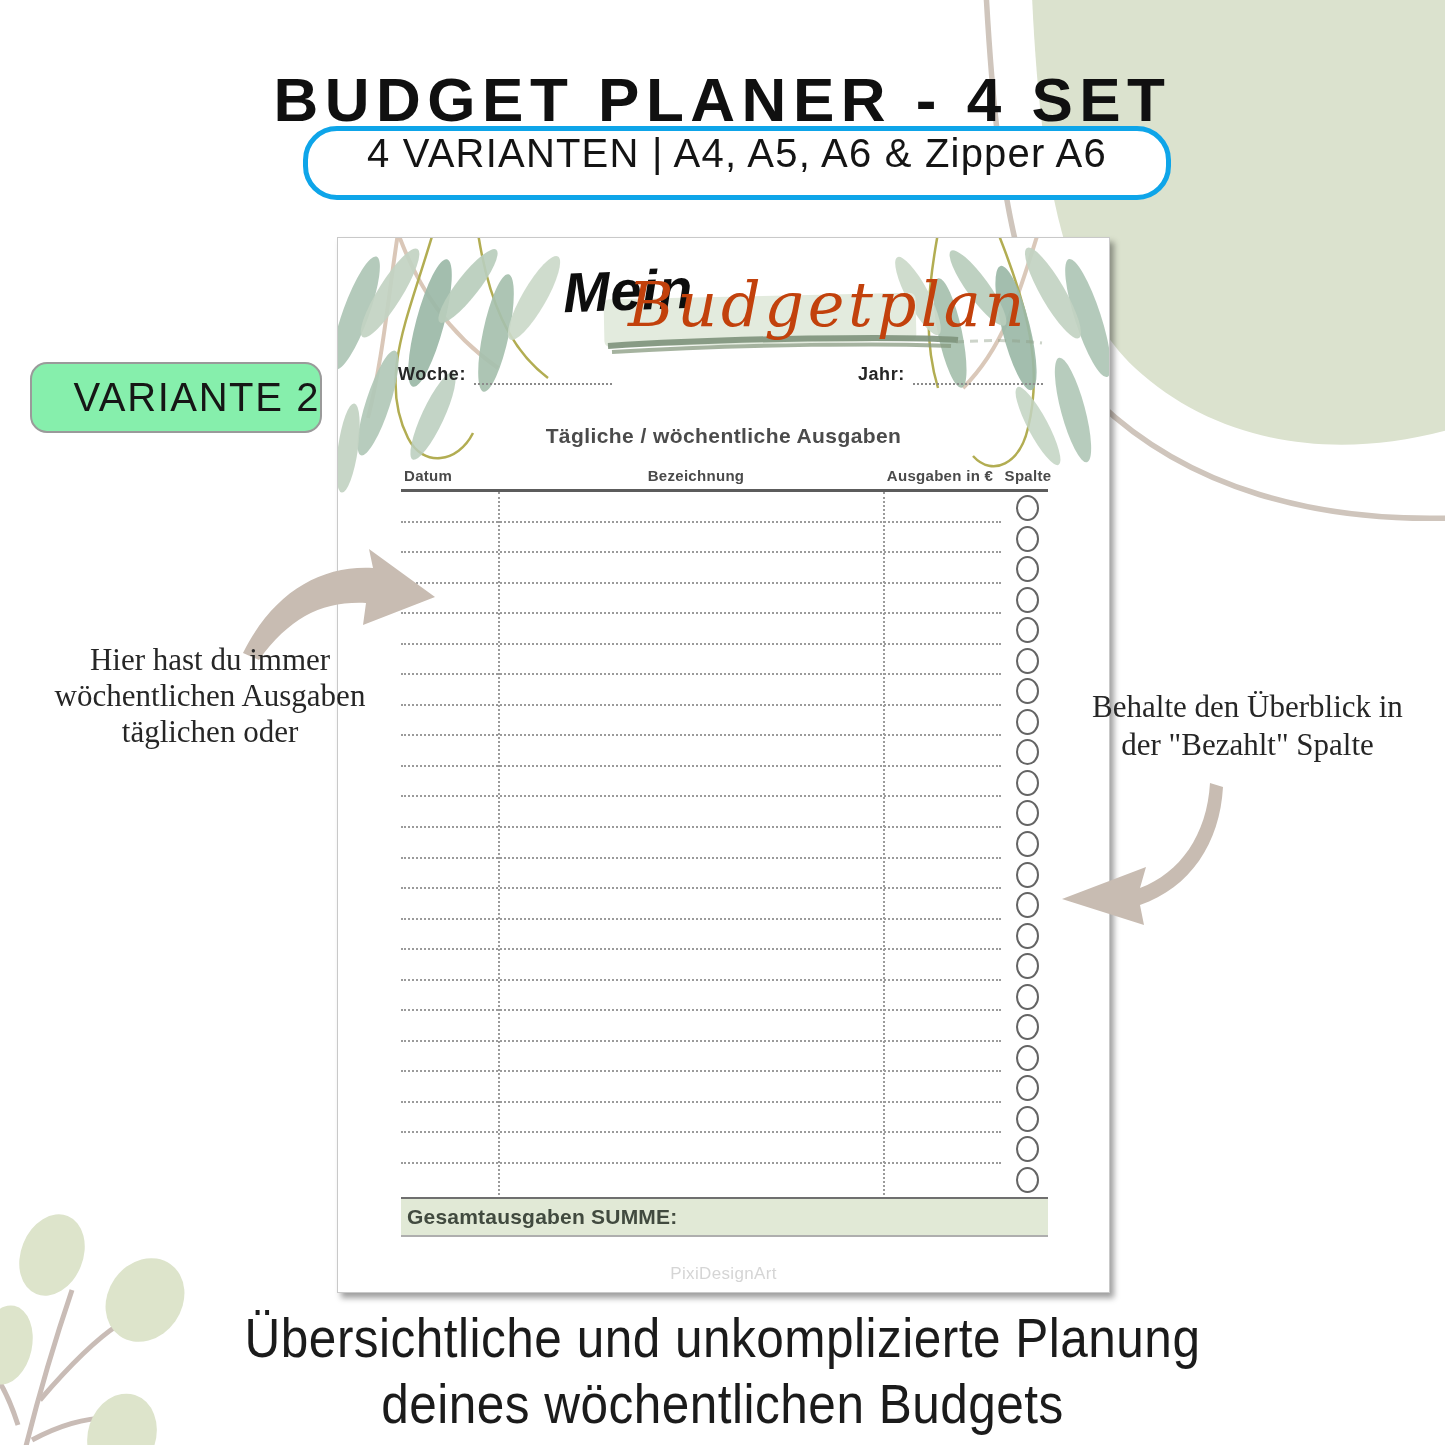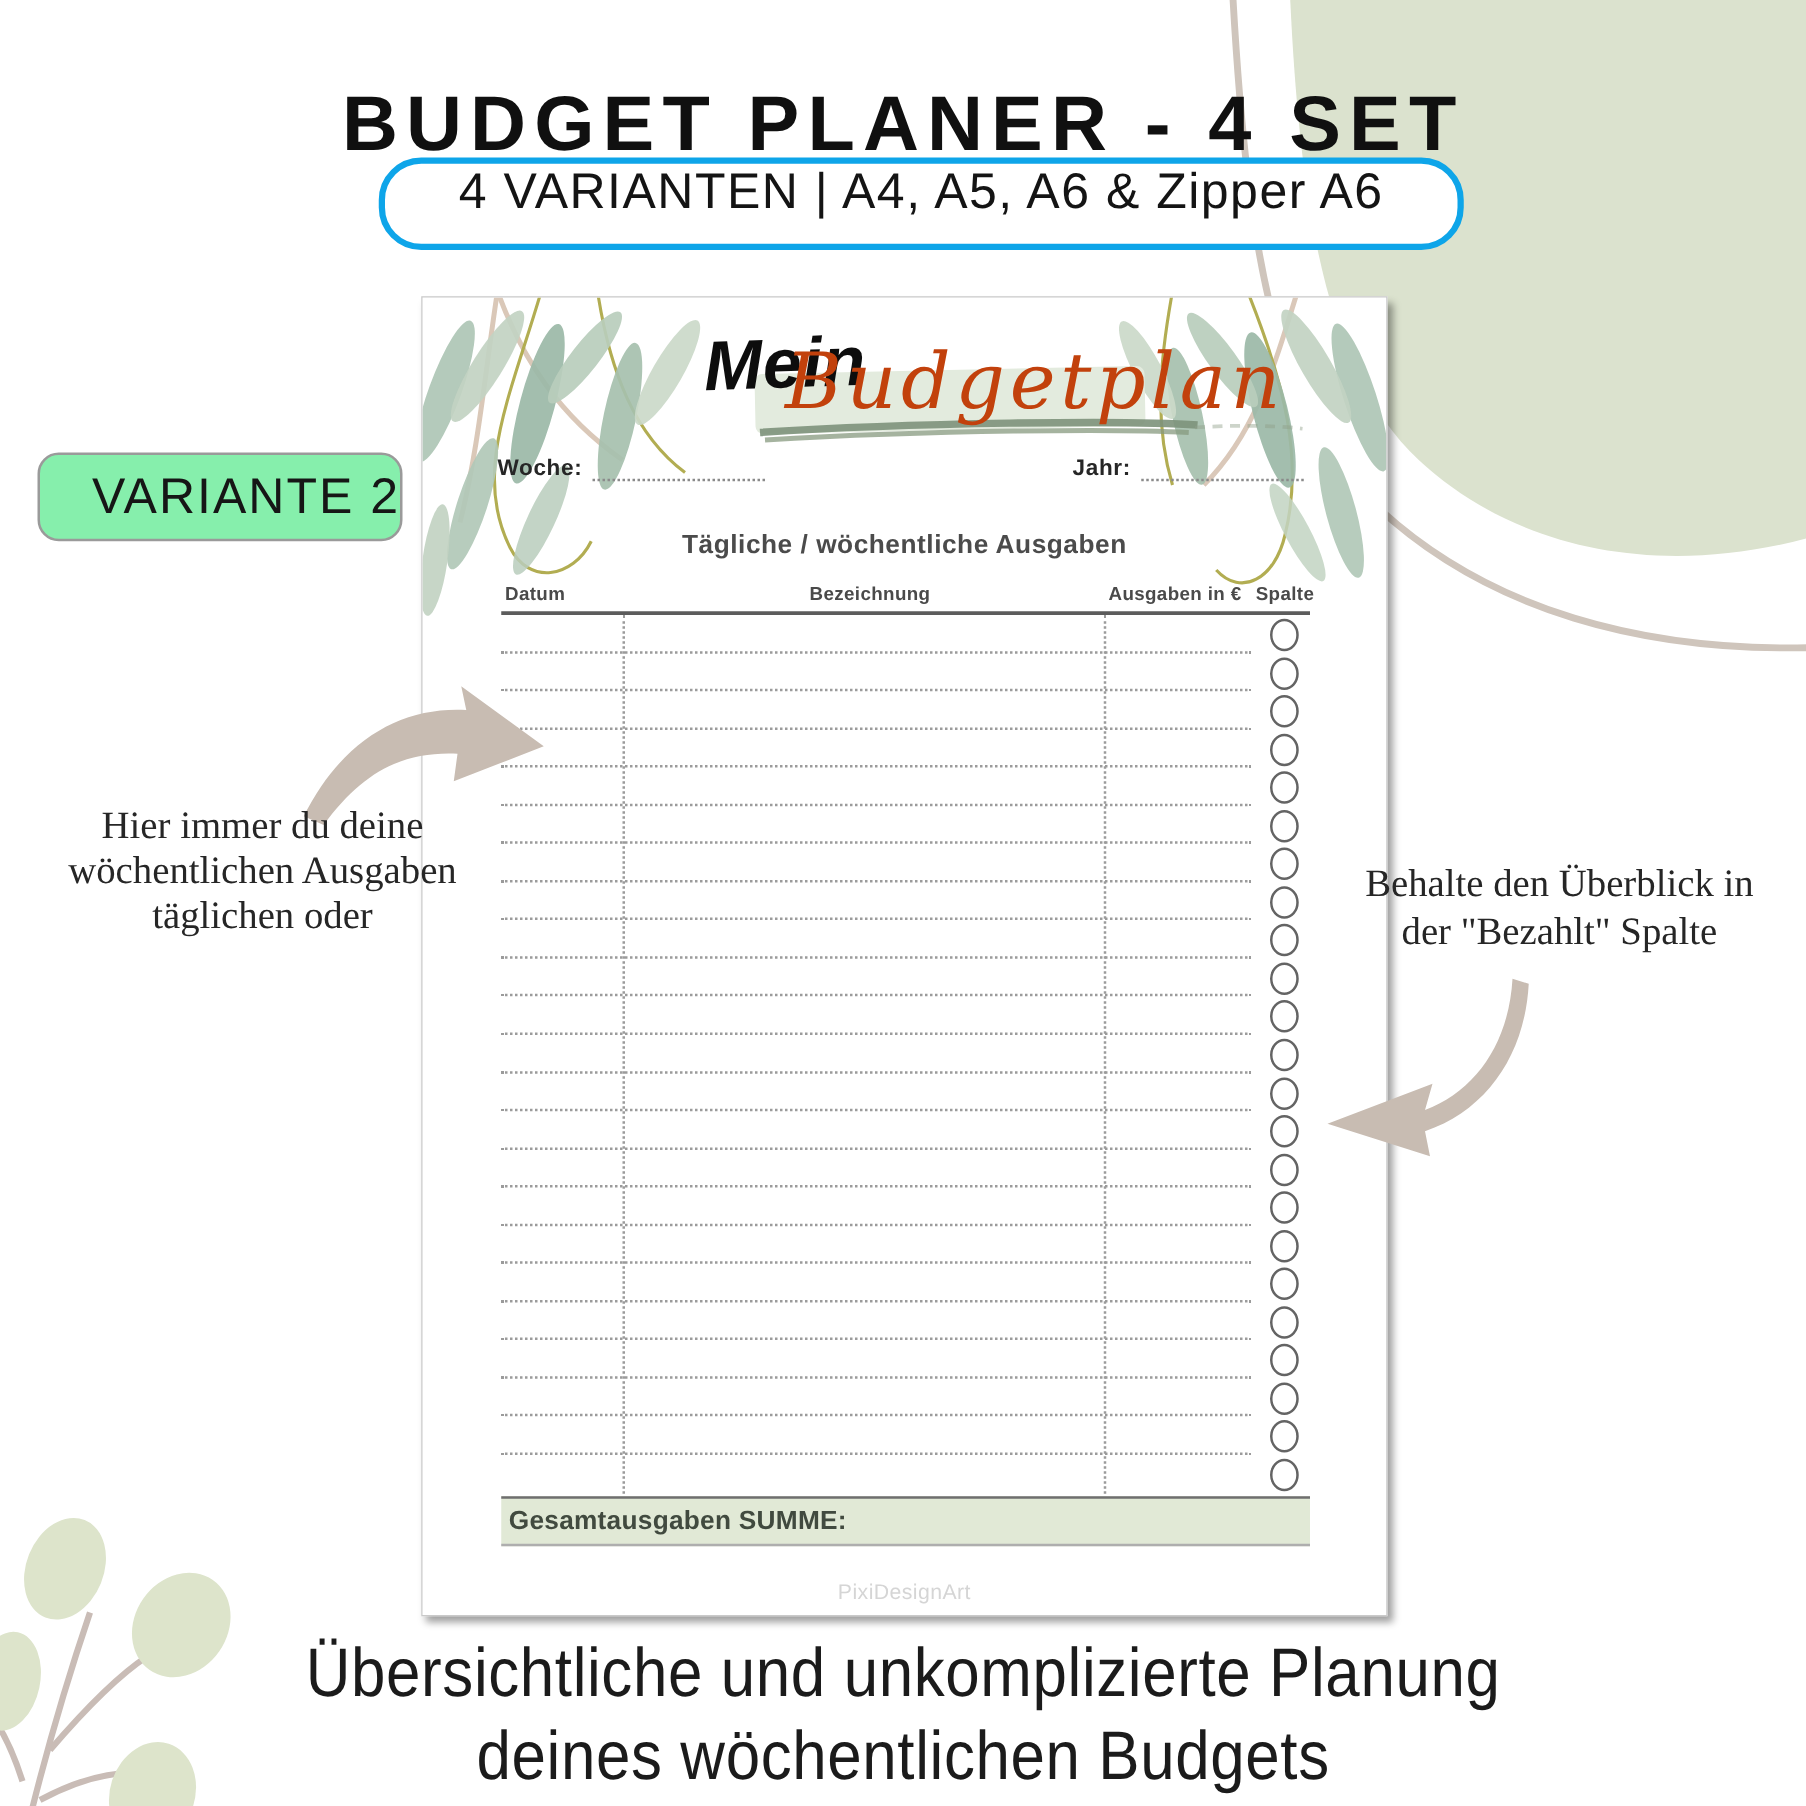--- a/index.html
+++ b/index.html
@@ -250,21 +250,21 @@
   </div>
 
   <svg class="decor-svg" width="220" height="130" viewBox="0 0 220 130" style="left:225px;top:535px;">
     <path d="M18,118 C48,58 95,30 148,33 L144,14 L210,62 L138,90 L141,68 C98,66 65,82 34,125 Z" fill="#c8bcb2"></path>
   </svg>
   <svg class="decor-svg" width="185" height="155" viewBox="0 0 185 155" style="left:1040px;top:775px;">
     <path d="M170,8 C167,60 140,98 100,113 L106,92 L22,124 L104,150 L100,130 C150,113 180,68 183,12 Z" fill="#c8bcb2"></path>
   </svg>
 
   <div class="note note-left">
-    <div>Hier immer du deine</div>
+    <div>Hier hast du immer</div>
     <div>wöchentlichen Ausgaben</div>
     <div>täglichen oder</div>
   </div>
   <div class="note note-right">
     <div>Behalte den Überblick in</div>
     <div>der "Bezahlt" Spalte</div>
   </div>
 
   <div class="footer-text">
     <div class="footer-line">Übersichtliche und unkomplizierte Planung</div>

